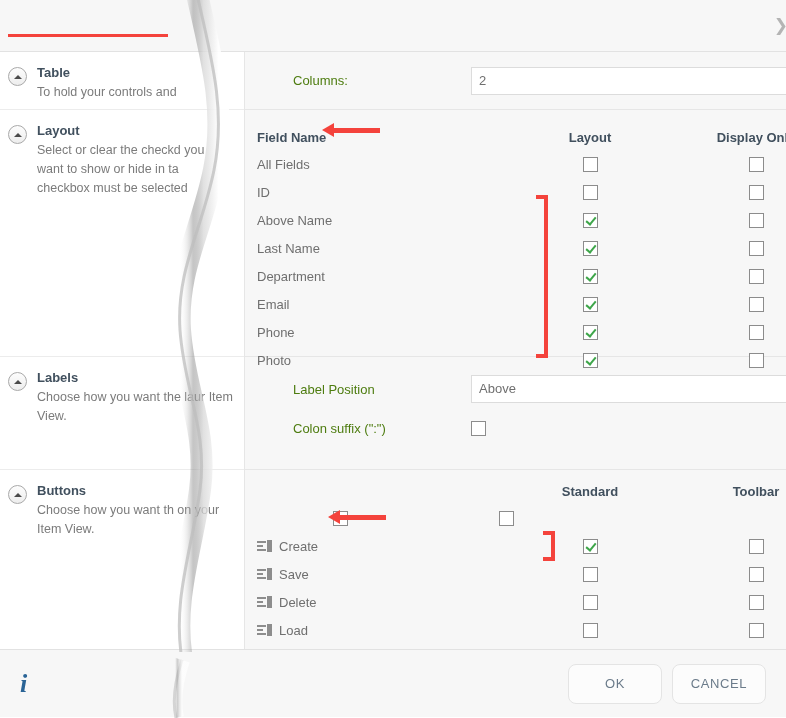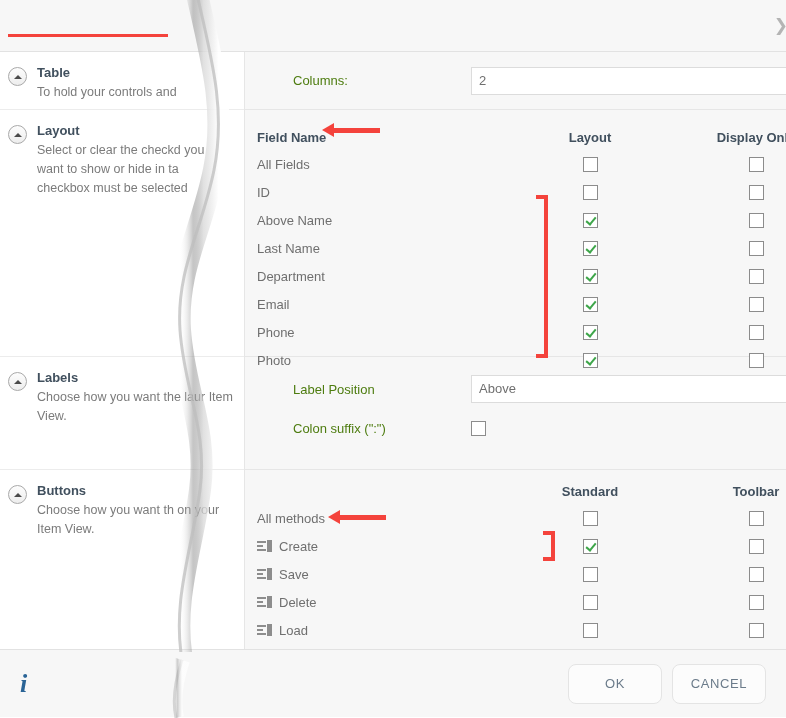--- a/index.html
+++ b/index.html
@@ -436,23 +436,20 @@
       <div class="pane pane-buttons">
         <div class="grid">
 
           <div class="grid-head">
             <div class="col-name head"></div>
             <div class="col-chk head">Standard</div>
             <div class="col-chk head">Toolbar</div>
           </div>
 
           <div class="grid-row">
-            <div class="col-name">
-              <span>All methods</span>
-            </div>
             <div class="col-chk"><span class="cb"></span></div>
             <div class="col-chk"><span class="cb"></span></div>
           </div>
 
           <div class="grid-row">
             <div class="col-name">
               <span class="m-icon">
                   <i></i>
                   <i></i>
                   <i></i>

